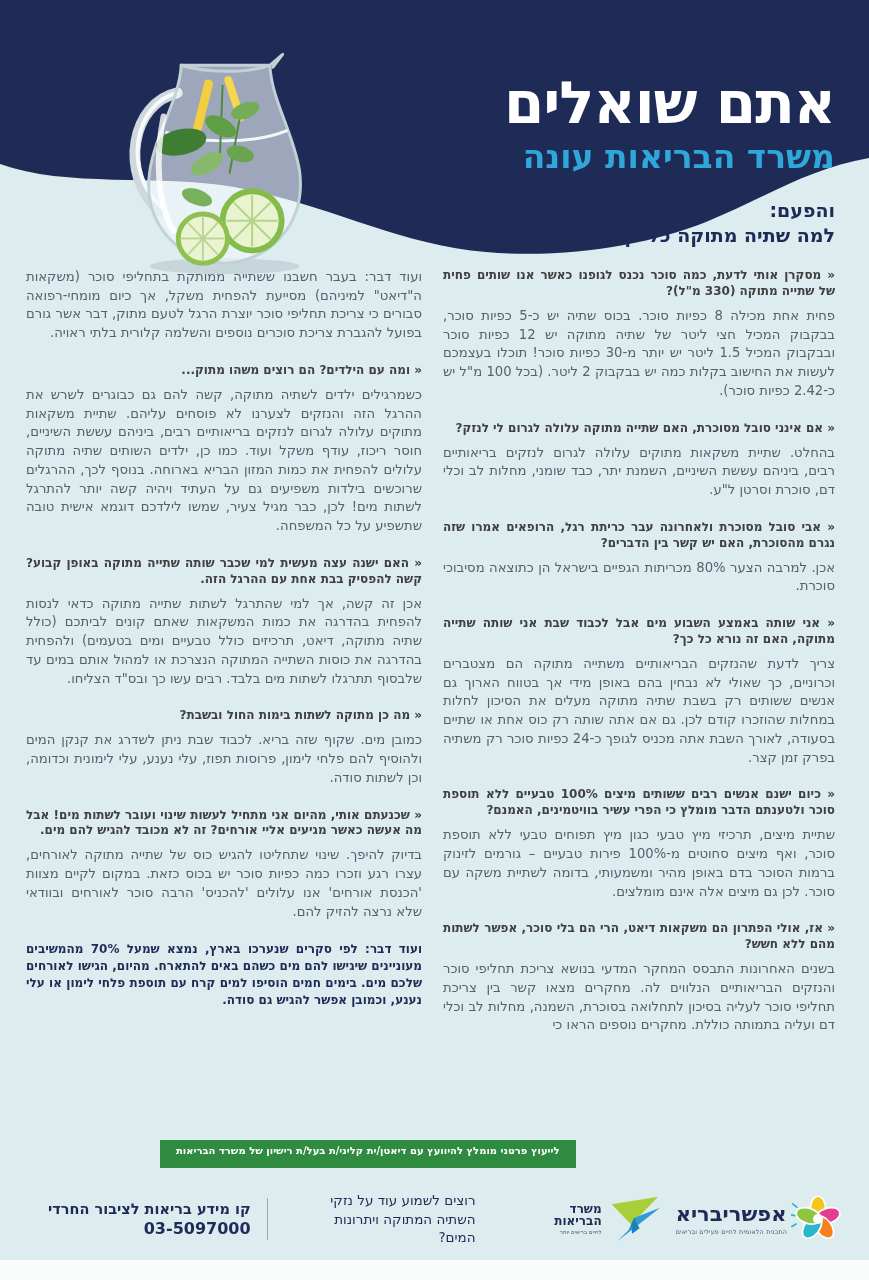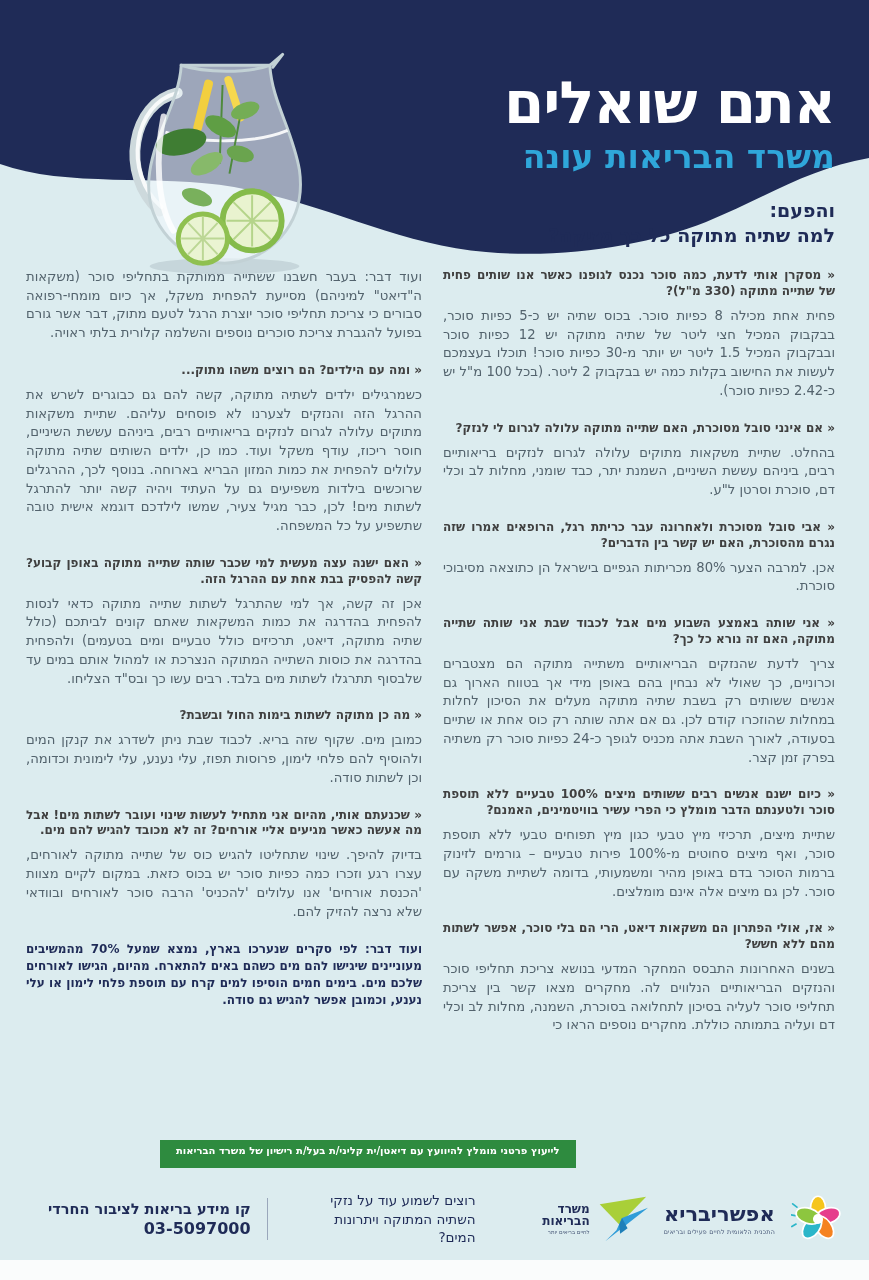--- a/index.html
+++ b/index.html
@@ -29,21 +29,21 @@
     background:#2e8b3f;color:#ffffff;font-weight:bold;font-size:10px;
     padding:5px 16px 12px;white-space:nowrap;text-align:right;
   }
   
   .footer{
     position:absolute;top:1186px;left:0;right:0;height:66px;z-index:4;
     display:flex;align-items:center;padding:0 24px 0 48px;box-sizing:border-box;
   }
   .logo{display:flex;align-items:center;}
   .efshari{margin-left:14px;}
-  .efshari-text{text-align:center;margin-right:16px;}
+  .efshari-text{text-align:left;margin-right:4px;}
   .efshari-name{font-size:21px;font-weight:bold;color:#1f2b57;line-height:1;}
   .efshari-tag{font-size:6.3px;color:#4a5a7a;margin-top:3px;letter-spacing:.2px;}
   .moh{margin-left:34px;}
   .moh-text{text-align:right;margin-right:4px;color:#1f2b57;font-weight:bold;font-size:12px;line-height:1.05;}
   .moh-tag{font-size:5.5px;font-weight:normal;color:#4a5a7a;margin-top:2px;}
   .info{width:176px;margin-left:16px;color:#1f2b57;font-size:13.5px;line-height:1.4;text-align:right;margin-right:auto;}
   .vline{width:1px;height:42px;background:#9aa7bb;margin:0 16px;}
   .hotline{text-align:right;color:#1f2b57;}
   .hotline-label{font-size:14.5px;font-weight:bold;}
   .hotline-phone{font-size:16px;font-weight:bold;margin-top:2px;direction:ltr;text-align:right;}

